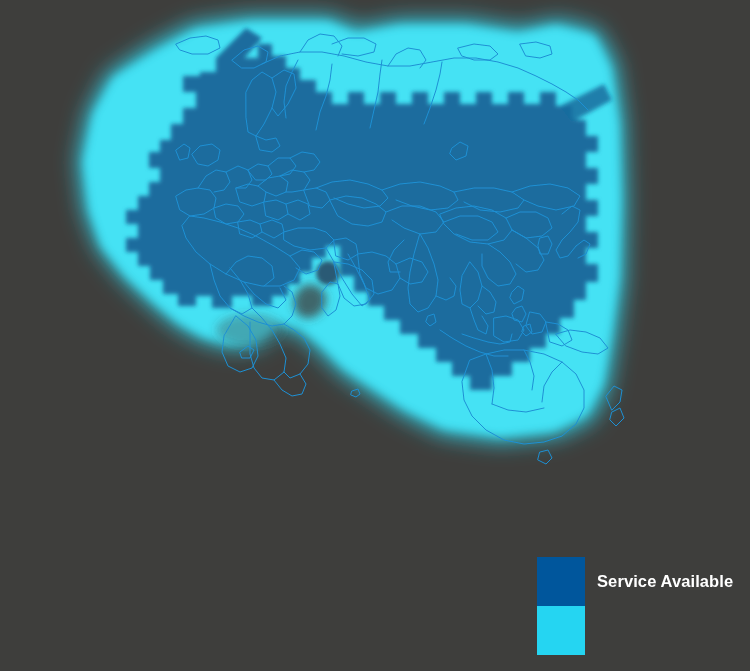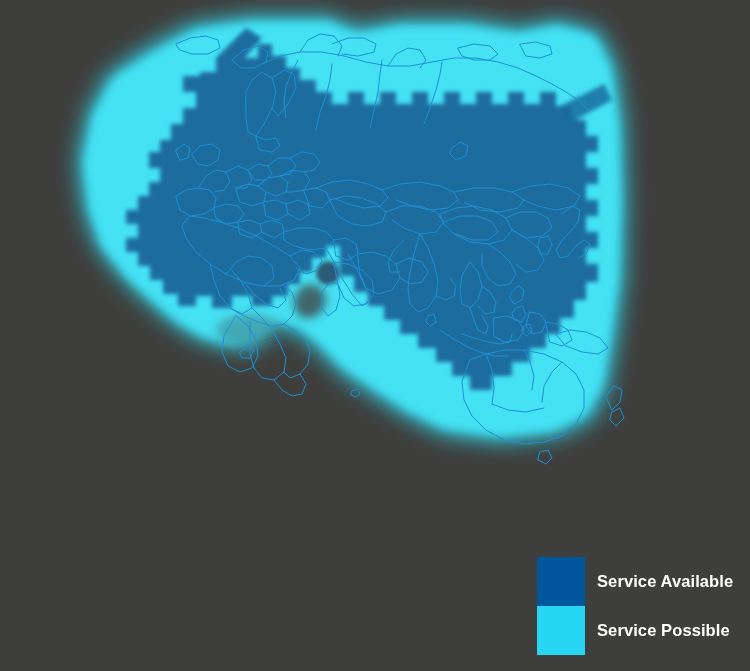--- a/index.html
+++ b/index.html
@@ -338,17 +338,16 @@
     </svg>
   </div>
 
   <div id="legend">
     <div class="legend-row r0">
       <div class="legend-swatch" style="background:#00569c;"></div>
       <div class="legend-label">Service Available</div>
     </div>
     <div class="legend-row r1">
       <div class="legend-swatch" style="background:#25d5f2;"></div>
-      <div class="legend-label">Service Possible</div>
     </div>
   </div>
 
 </div>
 
 </body></html>

